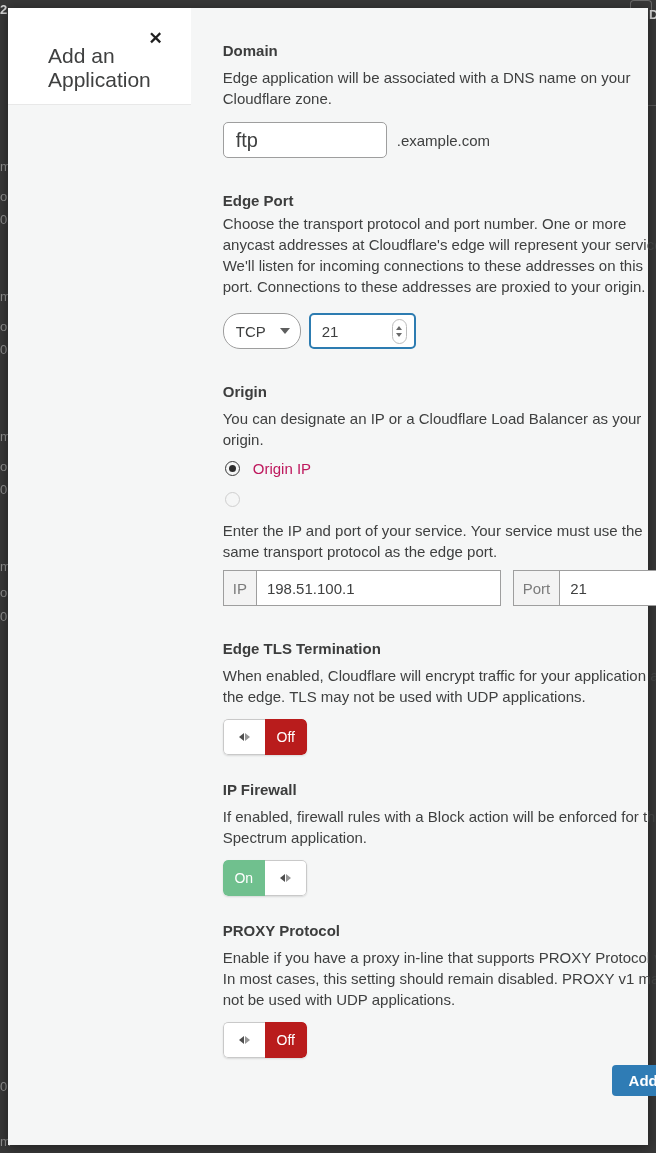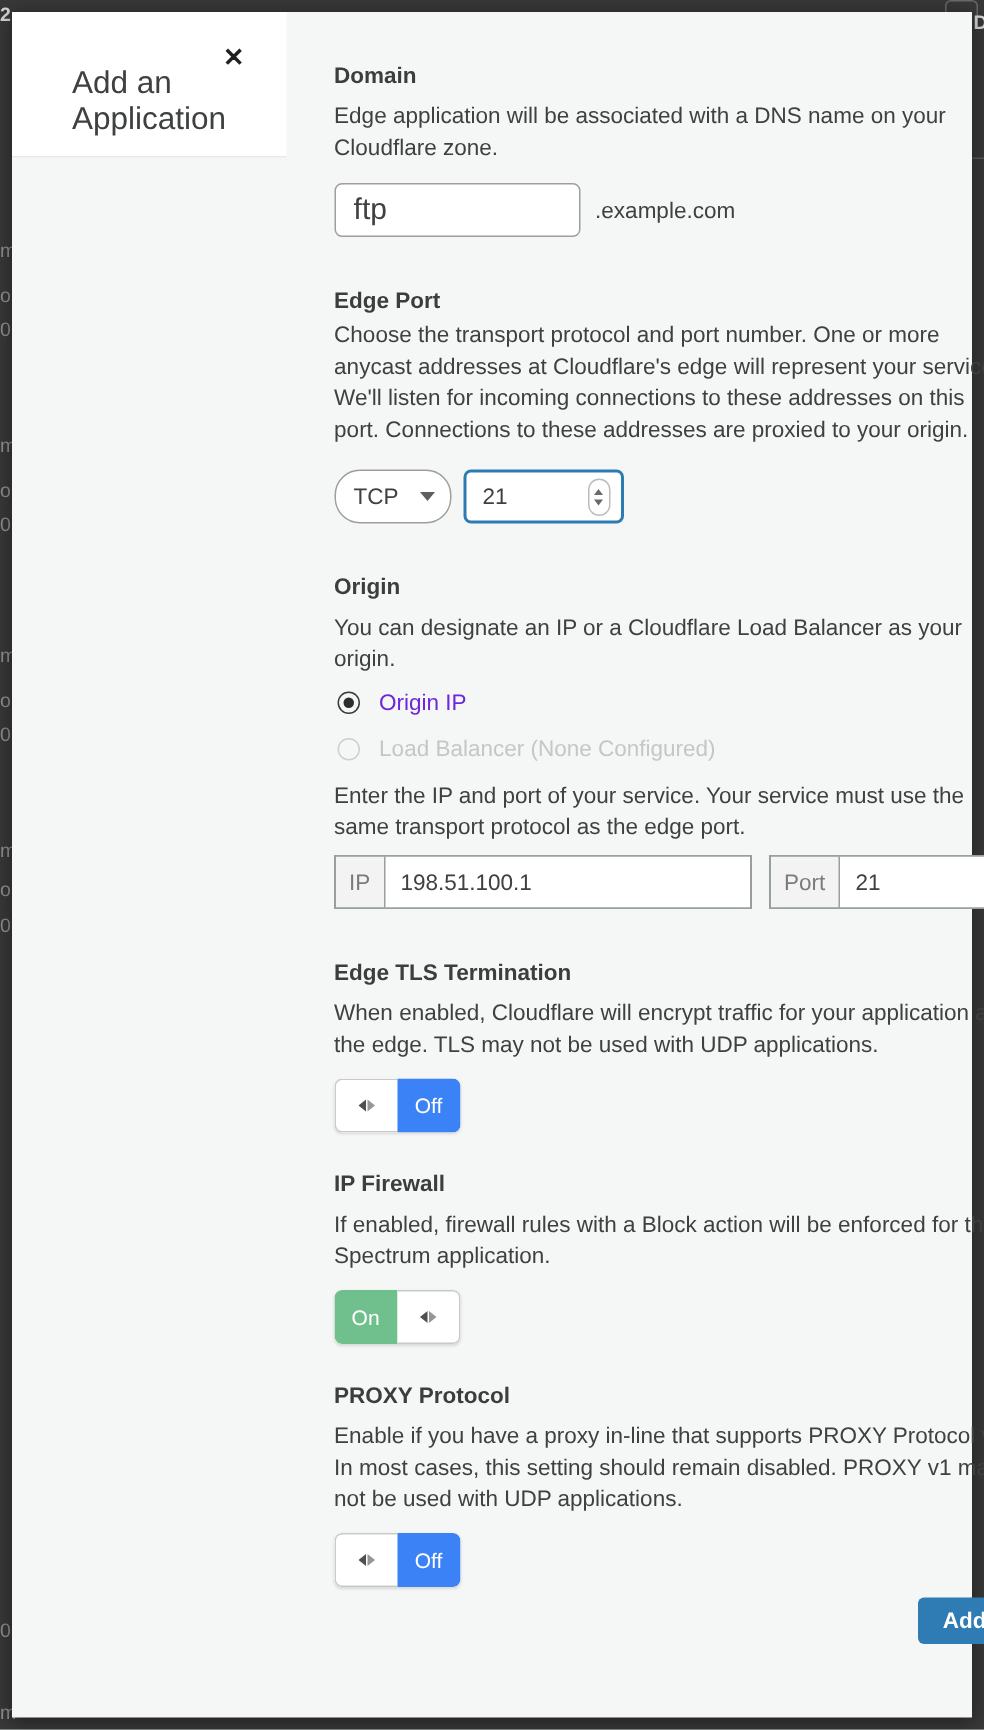--- a/index.html
+++ b/index.html
@@ -74,27 +74,27 @@
   .step-down { width:0;height:0;border-left:3px solid transparent;border-right:3px solid transparent;border-top:4px solid #6a6a6a; }
 
   
   .radio-row { display:flex; align-items:center; margin-top:6px; height:25px; cursor:pointer; }
   .radio-outer {
     width:15px; height:15px; border-radius:50%; border:1px solid #3a3a3a;
     display:flex; align-items:center; justify-content:center; margin-left:2px;
   }
   .radio-dot { width:7px; height:7px; border-radius:50%; background:#2d2d2d; }
   .radio-row.disabled .radio-outer { border-color:#cfcfcf; }
-  .radio-label { font-size:15px; margin-left:13px; color:#6d28d9; }
+  .radio-label { font-size:15px; margin-left:13px; color:#be185d; }
   .radio-row.disabled .radio-label { color:#c6c6c6; }
 
   .instructions { font-size:15px; color:#3f4040; line-height:21px; margin-top:8px; max-width:578px; }
 
   .group-row { display:flex; margin-top:8px; }
-  .input-group { display:flex; height:36px; border:1px solid #9e9e9e; background:#14532d; }
+  .input-group { display:flex; height:36px; border:1px solid #9e9e9e; background:#ec4899; }
   .input-group .prefix {
     background:#f3f3f3; color:#7b7b7b; font-size:15px;
     display:flex; align-items:center; padding:0 9px; border-right:1px solid #9e9e9e;
   }
   .input-group input {
     border:none; outline:none; font-size:15px; color:#3f4040; padding:0 10px;
     font-family:"Liberation Sans", sans-serif; background:#fff;
   }
   .ip-group { width:278px; }
   .ip-group input { width:100%; }
@@ -103,21 +103,21 @@
 
   
   .toggle {
     display:flex; width:84px; height:36px; margin-top:12px; cursor:pointer;
     border-radius:5px; overflow:hidden; box-shadow:0 1px 2px rgba(0,0,0,.12);
   }
   .toggle-cell { width:42px; height:36px; display:flex; align-items:center; justify-content:center; font-size:14px; }
   .cell-handle { background:#fff; border:1px solid #c9c9c9; gap:1px; }
   .toggle.off .cell-handle { border-radius:5px 0 0 5px; border-right:none; }
   .toggle.on  .cell-handle { border-radius:0 5px 5px 0; border-left:none; }
-  .cell-off { background:#3b82f6; color:#fff; border-radius:0 5px 5px 0; }
+  .cell-off { background:#b91c1c; color:#fff; border-radius:0 5px 5px 0; }
   .cell-on  { background:#70c08e; color:#fff; border-radius:5px 0 0 5px; }
   .tri-l { width:0;height:0;border-top:4px solid transparent;border-bottom:4px solid transparent;border-right:5px solid #4f4f4f; }
   .tri-r { width:0;height:0;border-top:4px solid transparent;border-bottom:4px solid transparent;border-left:5px solid #969696; }
 
   
   .footer-row { display:flex; justify-content:flex-end; margin-top:7px; }
   .add-btn {
     background:#2f7cb5; color:#fff; border:none; border-radius:4px;
     height:31px; padding:0 17px; font-size:15px; font-weight:700; cursor:pointer;
     font-family:"Liberation Sans", sans-serif;
@@ -188,21 +188,20 @@
       <div class="section-desc">You can designate an IP or a Cloudflare Load Balancer as your origin.</div>
 
       <div class="radio-row">
         <span class="radio-outer">
             <span class="radio-dot"></span>
           </span>
         <span class="radio-label">Origin IP</span>
       </div>
       <div class="radio-row disabled">
         <span class="radio-outer"></span>
-        <span class="radio-label">Load Balancer (None Configured)</span>
       </div>
 
       <div class="instructions">Enter the IP and port of your service. Your service must use the same transport protocol as the edge port.</div>
 
       <div class="group-row">
         <div class="input-group ip-group">
           <span class="prefix">IP</span>
           <input value="198.51.100.1" style="">
         </div>
         <div class="input-group port-group">

